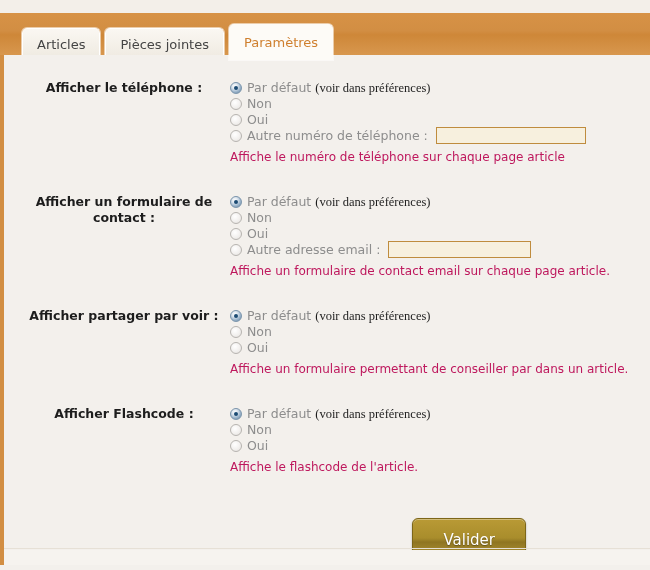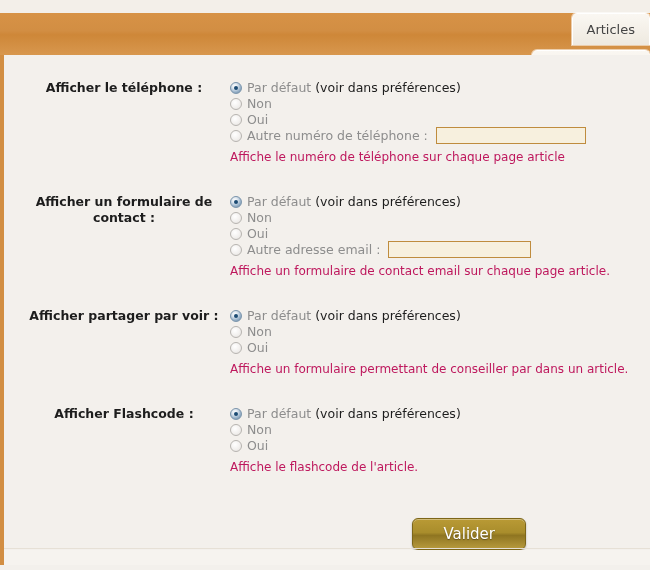--- a/index.html
+++ b/index.html
@@ -25,28 +25,27 @@
   }
   .orangebar {
     position: absolute;
     left: 0; right: 0;
     top: 13px;
     height: 42px;
     background: linear-gradient(to bottom,#d79246 0%, #d28e43 42%, #ce8738 52%, #d8974e 100%);
   }
   .tabstrip {
     position: absolute;
-    left: 0; right: 0;
+    left: 16px; right: 0;
     top: 13px;
     height: 47px;
     display: flex;
     align-items: flex-end;
     padding-left: 6px;
     gap: 5px;
-    flex-direction: column;
   }
   .tab {
     position: relative;
     height: 32px;
     line-height: 31px;
     padding: 0 14px;
     font-size: 13px;
     color: #444;
     background: linear-gradient(to bottom,#faf7f2 0%, #f3efe7 60%, #eee9e0 100%);
     border: 1px solid #ffffff;
@@ -124,21 +123,21 @@
   }
   .radio.checked:after {
     content: "";
     position: absolute;
     left: 3px; top: 3px;
     width: 4px; height: 4px;
     border-radius: 50%;
     background: #1c4b73;
   }
   .opt-label { color: #8d8d8d; font-size: 12.5px; }
-  .opt-label .dark { color: #1d1d1d; }
+  .opt-label .dark { color: #1d1d1d; font-family: Liberation Serif, serif; }
 
   .inline-input {
     height: 17px;
     width: 150px;
     margin-left: 8px;
     background: #f7f0de;
     border: 1px solid #bf8c3e;
     outline: none;
     font-family: "DejaVu Sans", "Liberation Sans", sans-serif;
     font-size: 12px;
@@ -155,21 +154,21 @@
   }
 
   
   .submit-wrap {
     margin-top: 44px;
     padding-right: 110px;
     text-align: right;
   }
   .btn-valider {
     display: inline-block;
-    padding: 6px 30px;
+    padding: 12px 30px;
     font-size: 15px;
     color: #ffffff;
     text-shadow: 0 1px 1px rgba(0,0,0,0.35);
     background: linear-gradient(to bottom,#b99a35 0%, #a98d2c 45%, #8f7521 55%, #b89b3e 100%);
     border: 1px solid #7d6618;
     border-radius: 6px;
     cursor: pointer;
     box-shadow: inset 0 1px 0 rgba(255,255,255,0.35), 0 1px 2px rgba(0,0,0,0.3);
     font-family: "DejaVu Sans", "Liberation Sans", sans-serif;
     margin-left: 32px;
@@ -189,20 +188,21 @@
   }
 </style>
 </head>
 <body>
 
 <div class="topstrip">
   <div class="orangebar"></div>
   <div class="tabstrip" id="tab-list">
       <div class="tab">Articles</div>
       <div class="tab">Pièces jointes</div>
+      <div class="tab active">Paramètres</div>
     </div>
 </div>
 
 <div class="panel">
   <div class="panel-inner">
     <table class="form">
       <tbody id="form-body">
           <tr>
             <td class="lbl">Afficher le téléphone :</td>
             <td class="fld">

